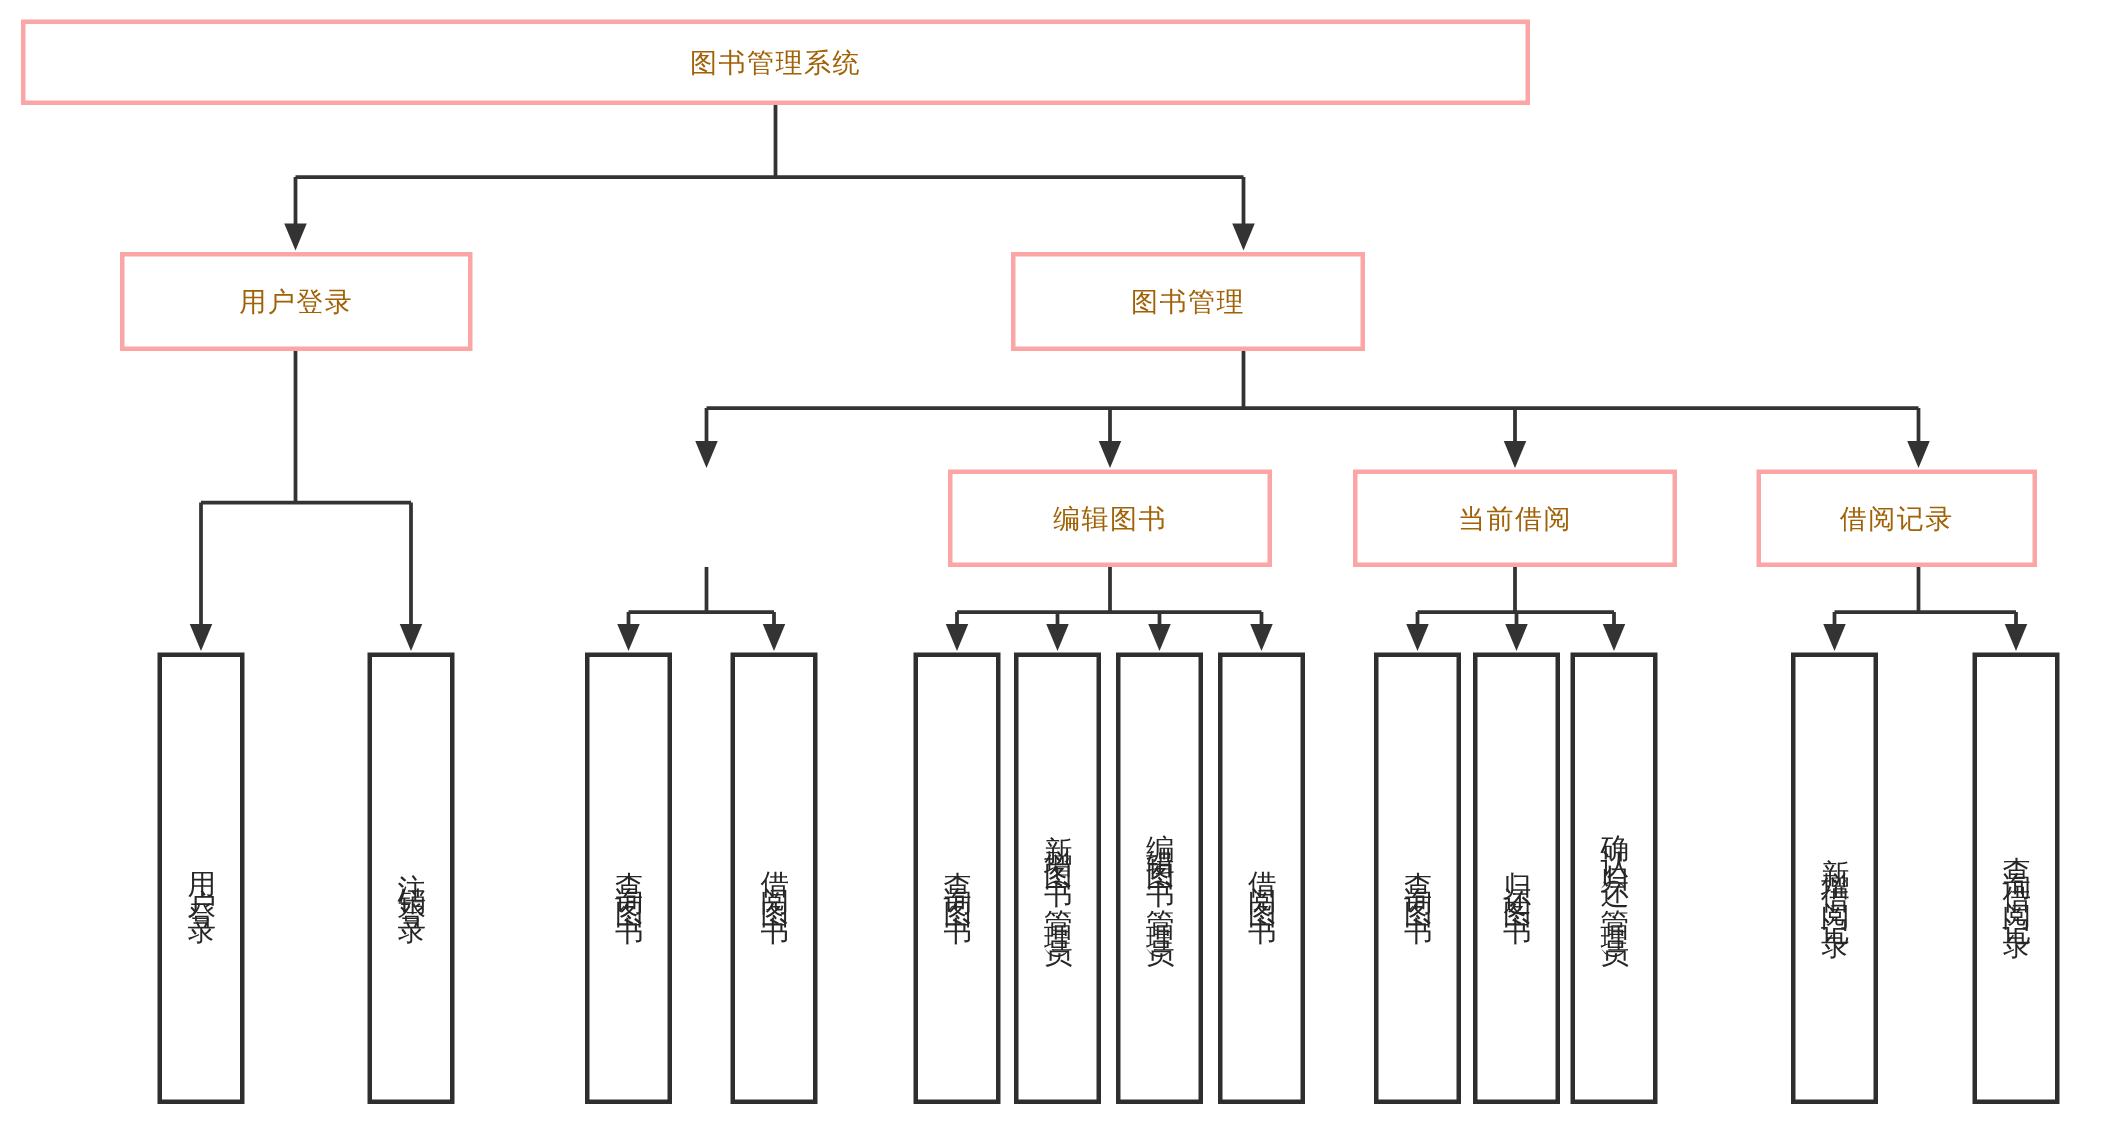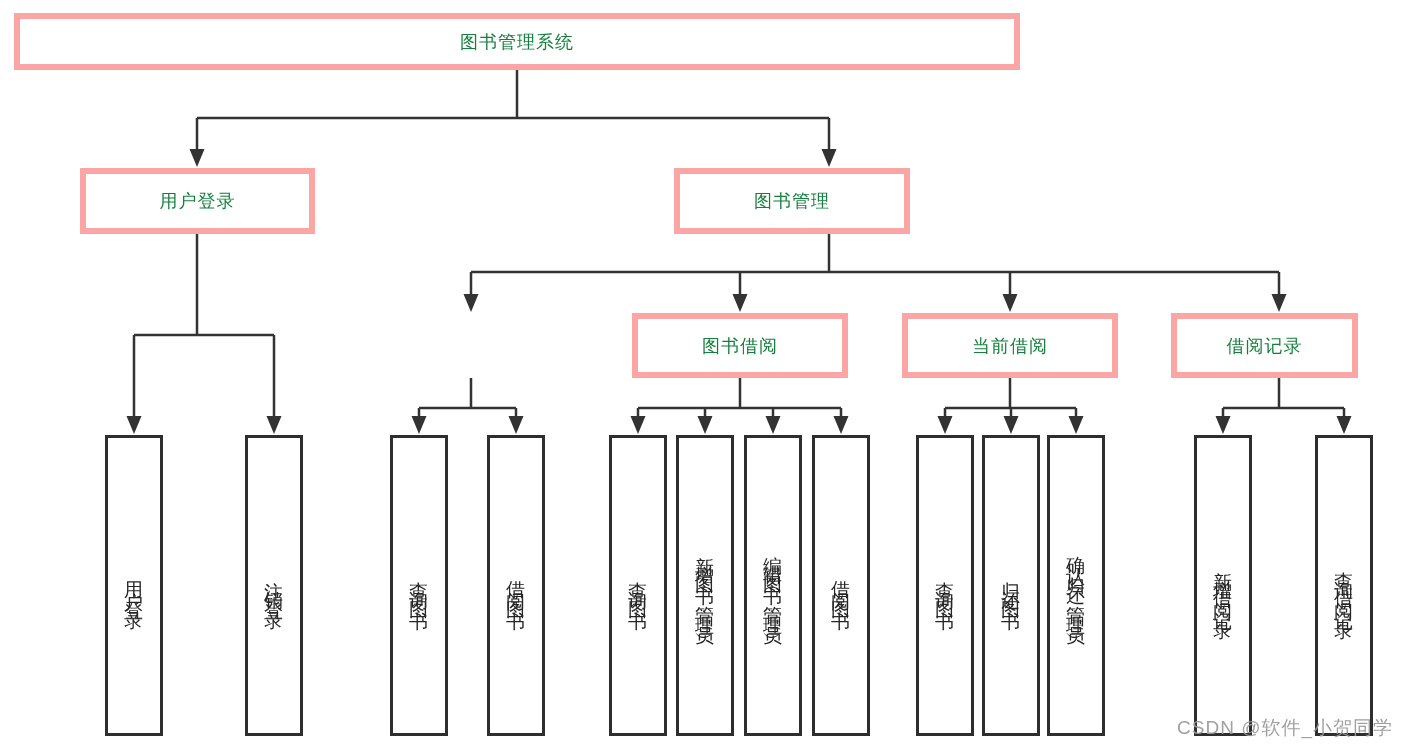--- a/index.html
+++ b/index.html
@@ -7,28 +7,28 @@
     position: relative;
     width: 1405px;
     height: 747px;
     background: #ffffff;
     overflow: hidden;
     font-family: "Liberation Sans", "DejaVu Sans", sans-serif;
   }
   .hbox {
     position: absolute;
     box-sizing: border-box;
-    border: 6px solid #fca5a5;
+    border: 3px solid #fca5a5;
     background: #ffffff;
     display: flex;
     align-items: center;
     justify-content: center;
     font-size: 18px;
     letter-spacing: 1px;
-    color: #15803d;
+    color: #a16207;
     z-index: 2;
   }
   .leaf {
     position: absolute;
     box-sizing: border-box;
     border: 3px solid #2e2e2e;
     background: #ffffff;
     display: flex;
     align-items: center;
     justify-content: center;
@@ -111,21 +111,21 @@
   </div>
 
   <div class="hbox" style="left:80px; top:168px; width:235px; height:66px;">
     <span>用户登录</span>
   </div>
   <div class="hbox" style="left:674px; top:168px; width:236px; height:66px;">
     <span>图书管理</span>
   </div>
 
   <div class="hbox" style="left:632px; top:313px; width:216px; height:65px;">
-    <span>图书借阅</span>
+    <span>编辑图书</span>
   </div>
   <div class="hbox" style="left:902px; top:313px; width:216px; height:65px;">
     <span>当前借阅</span>
   </div>
   <div class="hbox" style="left:1171px; top:313px; width:187px; height:65px;">
     <span>借阅记录</span>
   </div>
 
   <div class="leaf" style="left:105px;">
     <span class="vtext">用户登录</span>
@@ -164,15 +164,14 @@
     <span class="vtext">确认归还（管理员）</span>
   </div>
 
   <div class="leaf" style="left:1194px;">
     <span class="vtext">新增借阅记录</span>
   </div>
   <div class="leaf" style="left:1315px;">
     <span class="vtext">查询借阅记录</span>
   </div>
 
-  <div class="watermark">CSDN @软件_小贺同学</div>
 
 </div>
 
 </body></html>

